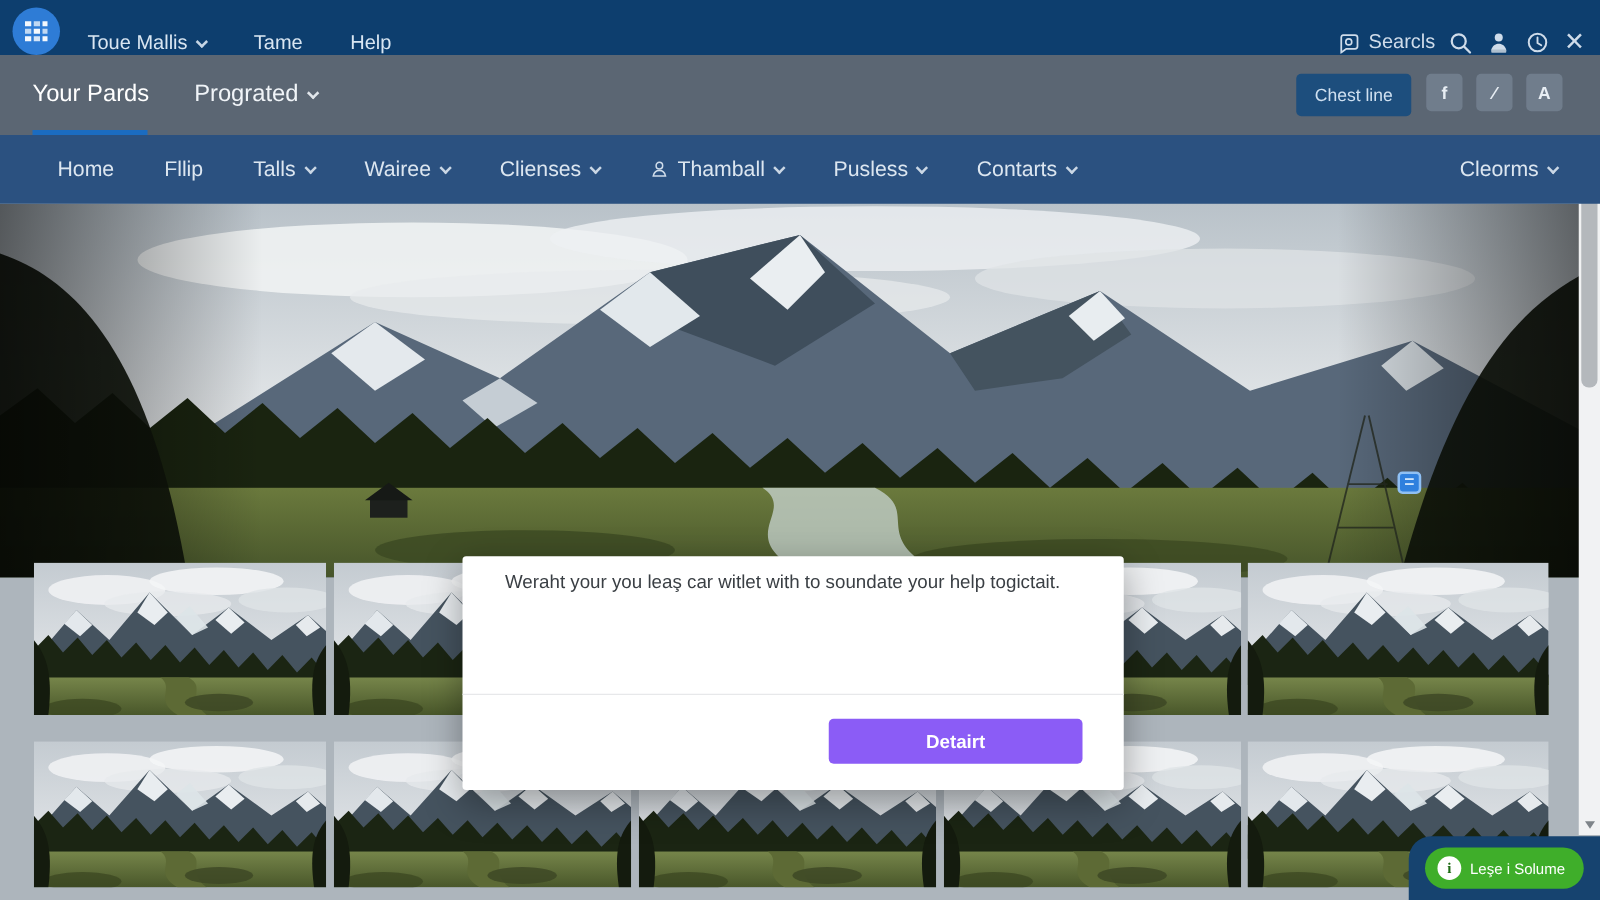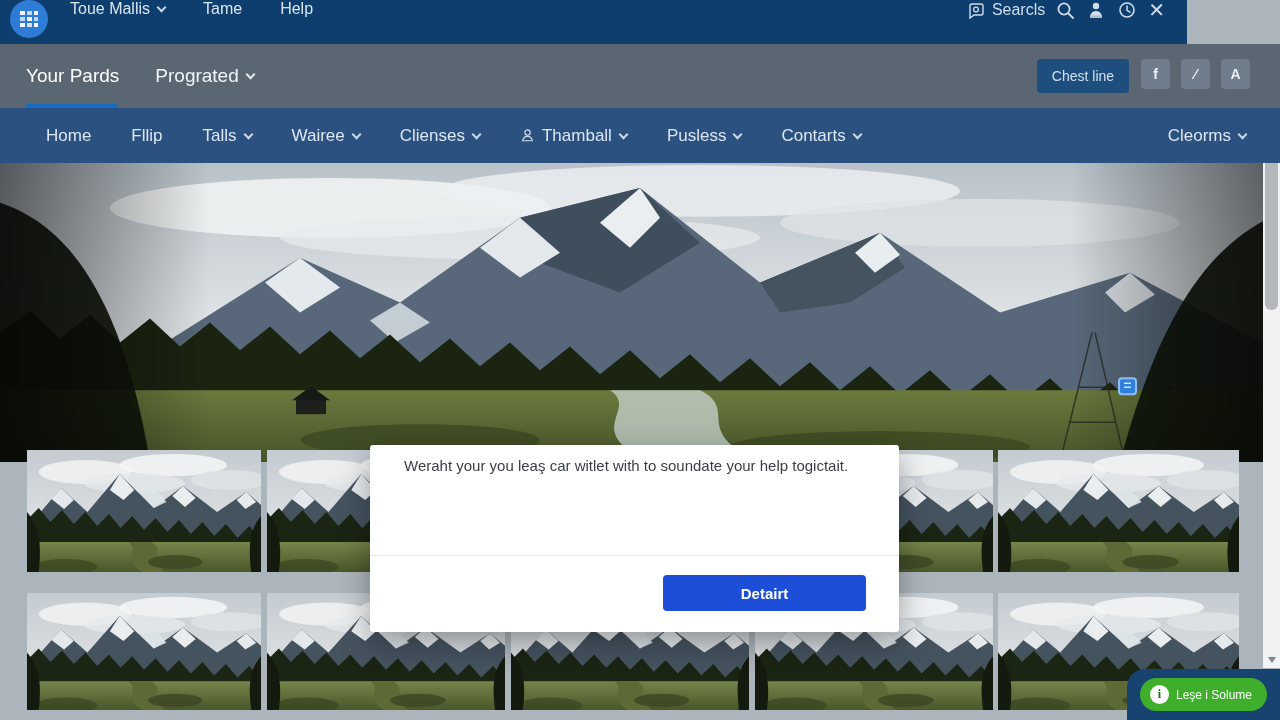--- a/index.html
+++ b/index.html
@@ -1,28 +1,28 @@
 <!DOCTYPE html>
 <html><head>
 <meta charset="utf-8">
 <style>
   * { margin:0; padding:0; box-sizing:border-box; }
   html,body { width:1280px; height:720px; overflow:hidden; }
   body { font-family:"Liberation Sans", sans-serif; background:#adb5bc; }
   .screen { position:relative; width:1280px; height:720px; overflow:hidden; }
 
   
-  .topbar { position:absolute; left:0; top:0; width:1187px; height:44px;
-    background:#0d3e6e; display:flex; align-items:flex-start; z-index:10; }
+  .topbar { position:absolute; left:0; top:0; width:1280px; height:44px;
+    background:#0d3e6e; display:flex; align-items:flex-end; z-index:10; }
   .logo-btn { width:38px; height:38px; border-radius:50%; background:#2e7cd6;
     margin-left:10px; display:flex; align-items:center; justify-content:center; flex:0 0 auto; }
   .brand { display:flex; align-items:center; color:#d9e6f2; font-size:16px; margin-left:22px; cursor:pointer; }
   .top-menu { display:flex; align-items:center; gap:38px; margin-left:38px; }
   .top-menu a { color:#d9e6f2; font-size:16px; text-decoration:none; cursor:pointer; }
-  .top-right { margin-left:auto; display:flex; align-items:center; gap:11px; padding-right:22px; }
+  .top-right { margin-left:auto; display:flex; align-items:center; gap:11px; padding-right:12px; }
   .search-tag { display:flex; align-items:center; gap:7px; color:#cfdcea; font-size:16px; }
   .chev { width:7px; height:7px; border-right:2px solid currentColor; border-bottom:2px solid currentColor;
     transform:rotate(45deg); display:inline-block; margin-left:8px; margin-bottom:3px; opacity:.9; }
   .icon-btn { display:flex; align-items:center; justify-content:center; cursor:pointer; color:#cfdcea; }
   .close-x { font-size:20px; color:#cfdcea; line-height:1; }
 
   
   .subbar { position:absolute; left:0; top:44px; width:1280px; height:64px;
     background:#5b6673; display:flex; align-items:center; z-index:9; }
   .tab-active { color:#ffffff; font-size:19px; margin-left:26px; position:relative; cursor:pointer; }
@@ -51,21 +51,21 @@
   .content-bg { position:absolute; left:0; top:462px; width:1280px; height:258px; background:#adb5bc; z-index:0; }
   .thumb { position:absolute; z-index:2; cursor:pointer; overflow:hidden; }
   .thumb svg { display:block; width:100%; height:100%; }
 
   
   .modal { position:absolute; left:370px; top:445px; width:529px; height:187px; background:#ffffff;
     border-radius:3px; box-shadow:0 10px 30px rgba(0,0,0,.35); z-index:5; }
   .modal-title { font-size:19px; font-weight:600; color:#1f2327; padding:24px 34px 0; }
   .modal-body { font-size:15px; color:#3a3f44; padding:12px 34px 0; }
   .modal-divider { position:absolute; left:0; right:0; top:110px; border-top:1px solid #e7e8ea; }
-  .modal-btn { position:absolute; right:33px; top:130px; width:203px; height:36px; background:#1d4ed8;
+  .modal-btn { position:absolute; right:33px; top:130px; width:203px; height:36px; background:#8b5cf6;
     color:#ffffff; font-size:15px; font-weight:600; border:none; border-radius:4px; cursor:pointer;
     font-family:"Liberation Sans", sans-serif; }
 
   
   .fab-panel { position:absolute; right:0; bottom:0; width:153px; height:51px; background:#16436f;
     border-top-left-radius:18px; z-index:6; display:flex; align-items:center; justify-content:center; }
   .fab-btn { width:127px; height:33px; border-radius:17px; background:#3fae2a; border:none; cursor:pointer;
     display:flex; align-items:center; gap:7px; padding:0 10px; }
   .fab-circle { width:19px; height:19px; border-radius:50%; background:#ffffff; color:#1e6b14;
     font-size:12px; font-weight:bold; display:flex; align-items:center; justify-content:center; flex:0 0 auto;

